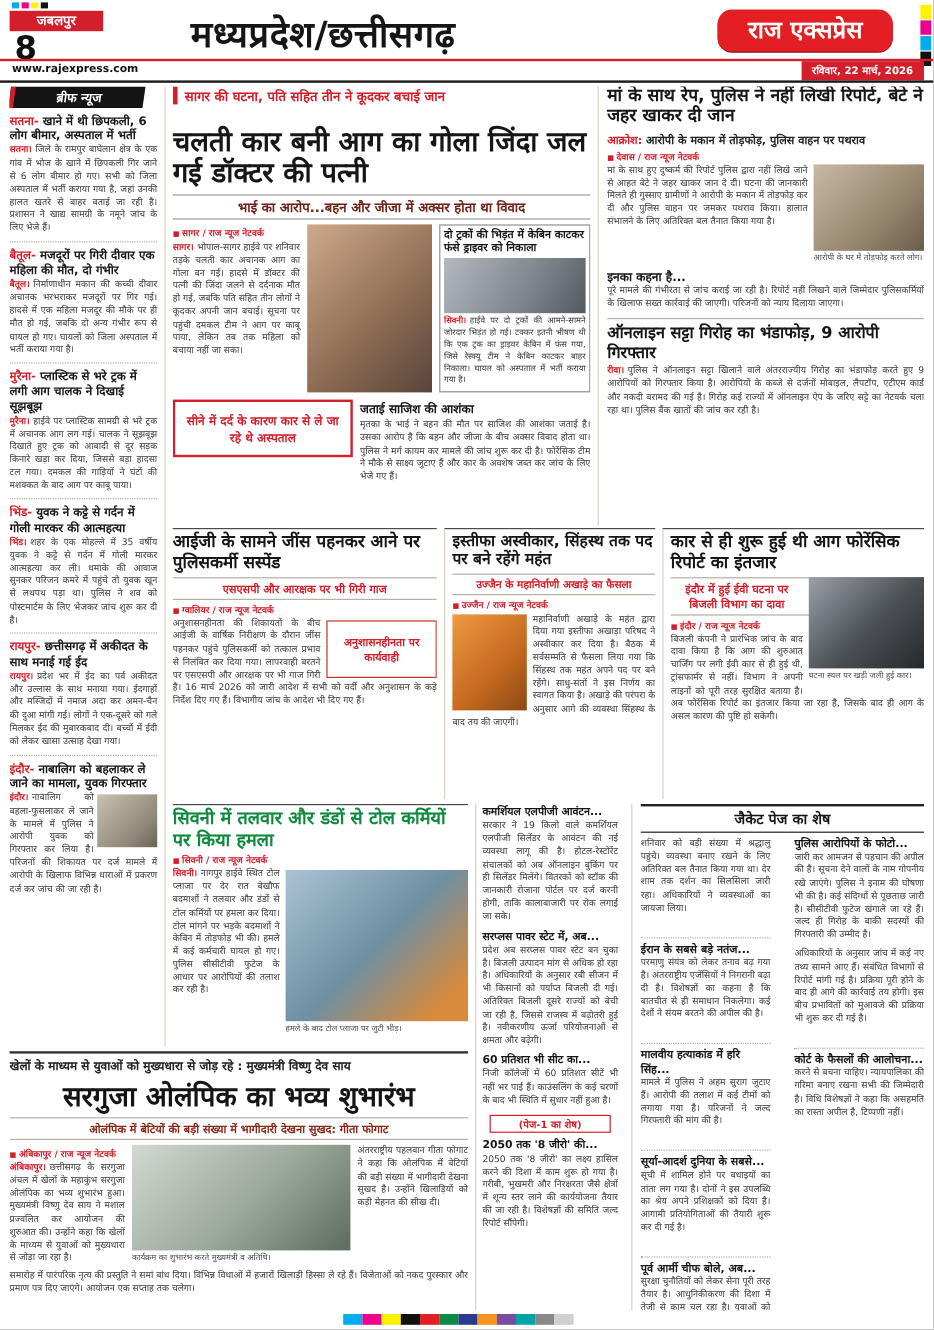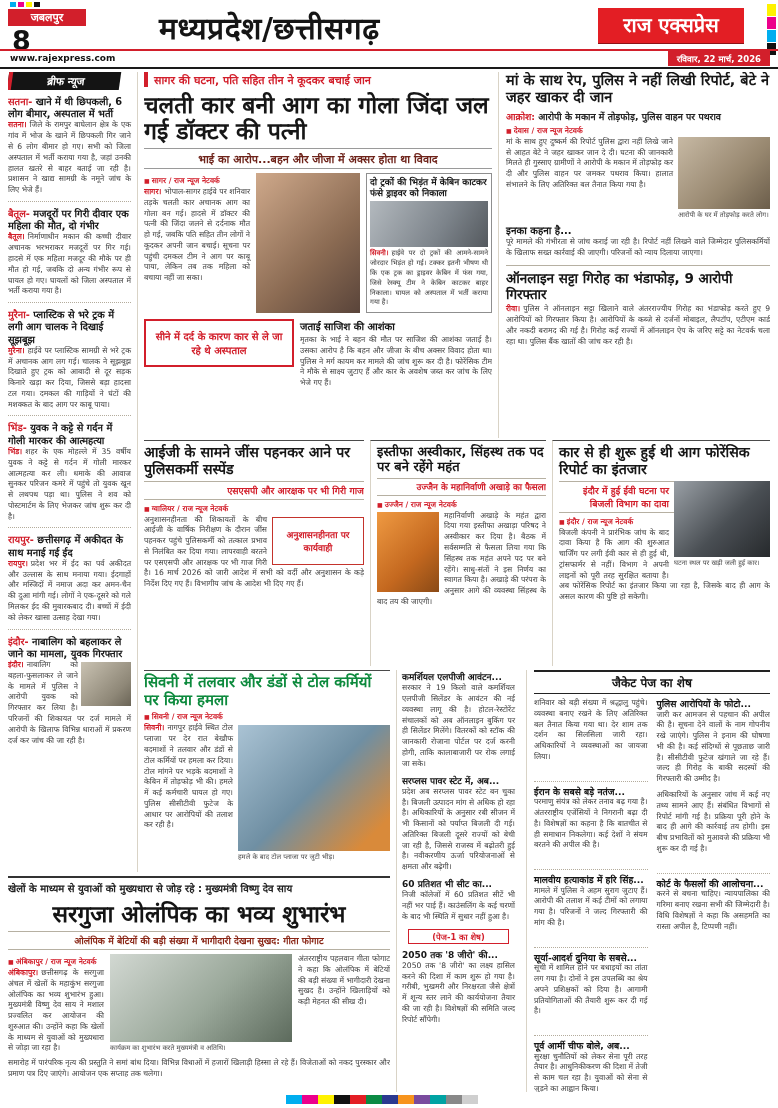--- a/index.html
+++ b/index.html
@@ -6,21 +6,21 @@
   html,body{background:#9a9a9a}
   .page{position:relative;width:778px;height:1108px;margin:0 auto;background:#ffffff;
         font-family:"DejaVu Sans",sans-serif;color:#222;overflow:hidden}
   
   .city-chip{position:absolute;left:8px;top:9px;width:78px;height:17px;background:#d21f2b;color:#fff;
              font-size:11px;font-weight:bold;text-align:center;line-height:17px}
   .page-num{position:absolute;left:12px;top:25px;font-size:27px;font-weight:800;color:#111}
   .paper-title{position:absolute;left:159px;top:7px;width:460px;text-align:left;font-size:30px;
                font-weight:800;color:#151515;letter-spacing:.5px}
   .brand-chip{position:absolute;right:34px;top:8px;width:146px;height:35px;background:#e31e24;color:#fff;
-              font-size:20px;font-weight:800;text-align:center;line-height:35px;border-radius:0;
+              font-size:20px;font-weight:800;text-align:center;line-height:35px;border-radius:12px;
               box-shadow:0 1px 0 #8e1216}
   .website{position:absolute;left:10px;top:53px;font-size:9px;font-weight:bold;color:#111}
   .date-chip{position:absolute;right:8px;top:51px;background:#d21f2b;color:#fff;font-size:8.5px;
              font-weight:bold;padding:2px 9px}
   .rule-red{position:absolute;left:0;top:49px;width:778px;height:2px;background:#d21f2b}
   .rule-black{position:absolute;left:0;top:67px;width:778px;height:2px;background:#1a1a1a}
   
   .regdots{position:absolute;left:10px;top:2px;display:flex;gap:2px}
   .regdots i{width:6px;height:5px;display:block}
   .regstrip{position:absolute;right:2px;top:4px;display:flex;flex-direction:column;gap:1px}
@@ -47,21 +47,21 @@
              border-right:1px solid #d9d3c6;overflow:hidden}
   .brief-head{background:#141414;color:#fff;font-size:10.5px;font-weight:bold;text-align:center;
               padding:2px 0;border-left:4px solid #d21f2b;transform:skewX(-8deg);width:112px}
   .brief-item{margin-top:6px;padding-bottom:5px;border-bottom:1px dotted #b4ac9c}
   .brief-hl{font-size:9.8px;font-weight:bold;line-height:1.25;color:#161616}
   .brief-hl .city{color:#d21f2b}
   .brief-photo{float:right;width:50px;height:44px;margin:2px 0 2px 3px}
   
   .lead-story{position:absolute;left:144px;top:72px;width:348px;height:366px;overflow:hidden}
   .kicker{color:#d21f2b;font-size:11px;font-weight:bold;border-left:4px solid #d21f2b;padding-left:6px}
-  .lead-hl{font-size:23px;font-weight:800;line-height:1.13;color:#161616;margin:5px 0 4px}
+  .lead-hl{font-size:23px;font-weight:800;line-height:1.13;color:#161616;margin:19px 0 4px}
   .lead-sub{font-size:11px;font-weight:bold;color:#6e231a;text-align:center;border-top:1px solid #9a9a9a;
             border-bottom:1px solid #9a9a9a;padding:2px 0;margin-bottom:4px}
   .lead-row{display:flex;gap:6px}
   .lead-colA{width:106px}
   .lead-photo{width:104px;height:140px;flex:none}
   .side-box{width:126px;border:1px solid #8f8f8f;padding:3px;flex:none}
   .side-box-title{font-size:9px;font-weight:bold;line-height:1.25;color:#161616;margin-bottom:2px}
   .side-box .photo{width:100%;height:46px;margin:2px 0}
   .side-box .body-txt{font-size:6.9px}
   .lead-row2{display:flex;gap:6px;margin-top:6px}
@@ -79,21 +79,21 @@
   .rt-photo{width:92px;height:72px}
   .quote-title{font-size:10px;font-weight:bold;color:#161616;margin-top:4px}
   .divider{border-top:1px solid #b6b0a2;margin:6px 0 4px}
   .rt2-hl{font-size:13.5px;font-weight:800;line-height:1.2;color:#161616;margin-bottom:2px}
   
   .mid{border-top:1.5px solid #4a4a4a;padding-top:3px;overflow:hidden;position:absolute}
   .mid1{left:144px;top:440px;width:220px;height:226px}
   .mid2{left:370px;top:440px;width:176px;height:226px;padding-left:6px;border-left:1px solid #d9d3c6}
   .mid3{left:552px;top:440px;width:218px;height:226px;padding-left:6px;border-left:1px solid #d9d3c6}
   .mid-hl{font-size:14.2px;font-weight:800;line-height:1.18;color:#161616}
-  .deck{font-size:9.3px;font-weight:bold;color:#d21f2b;text-align:right;border-top:1px solid #b6b0a2;
+  .deck{font-size:9.3px;font-weight:bold;color:#d21f2b;text-align:center;border-top:1px solid #b6b0a2;
         border-bottom:1px solid #b6b0a2;padding:2px 0;margin:3px 0}
   .hi-box{float:right;width:92px;border:1.5px solid #c4332c;color:#d21f2b;font-weight:bold;font-size:9px;
           text-align:center;padding:10px 4px;margin:2px 0 2px 5px}
   .monk-photo{float:left;width:62px;height:80px;margin:1px 5px 2px 0}
   .car-photo-wrap{float:right;width:96px;margin:0 0 14px 5px}
   .car-photo{width:96px;height:76px}
   
   .siwani{position:absolute;left:144px;top:670px;width:246px;height:202px;border-top:1.5px solid #4a4a4a;
           padding-top:3px;overflow:hidden}
   .siwani-hl{font-size:15px;font-weight:800;line-height:1.18;color:#0d8a3d}
@@ -101,21 +101,21 @@
   .toll-photo{width:152px;height:126px}
   .middle-col{position:absolute;left:396px;top:670px;width:124px;height:422px;padding:0 5px;
               border-left:1px solid #d9d3c6;overflow:hidden}
   .mc-title{font-size:9px;font-weight:bold;line-height:1.25;color:#161616;margin-top:6px}
   .page-rest{color:#d21f2b;font-weight:bold;font-size:8.3px;text-align:center;border:1px solid #d21f2b;
              margin:6px 6px 0;padding:1px}
   .jacket{position:absolute;left:526px;top:670px;width:244px;height:422px;padding-left:7px;
           border-left:1px solid #d9d3c6;overflow:hidden}
   .jacket-head{font-size:12px;font-weight:800;text-align:center;color:#161616;border-top:2px solid #222;
                border-bottom:1px solid #222;padding:2px 0;margin-bottom:4px}
-  .jacket-cols{display:flex;gap:9px}
+  .jacket-cols{display:flex;gap:20px}
   .jacket-col{width:114px}
   .j-title{font-size:9.2px;font-weight:bold;line-height:1.25;color:#161616;margin-top:18px;
            padding-top:4px;border-top:1px dotted #b4ac9c}
   
   .sarguja{position:absolute;left:8px;top:876px;width:382px;height:214px;border-top:2px solid #333;
            padding-top:3px;overflow:hidden}
   .strap{font-size:10px;font-weight:bold;color:#222}
   .sg-hl{font-size:23px;font-weight:800;text-align:center;color:#141414;margin:2px 0}
   .sg-deck{font-size:9.3px;font-weight:bold;text-align:center;color:#8a2717;border-top:1px solid #b6b0a2;
            border-bottom:1px solid #b6b0a2;padding:2px 0;margin-bottom:4px}

